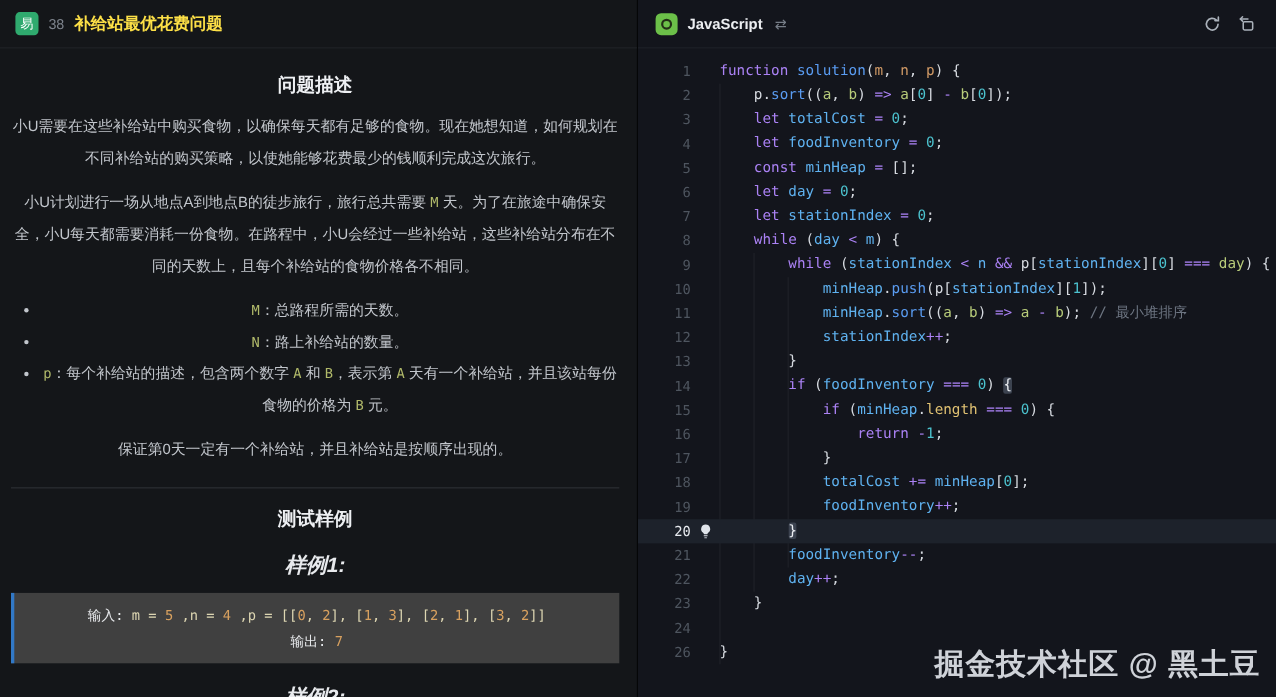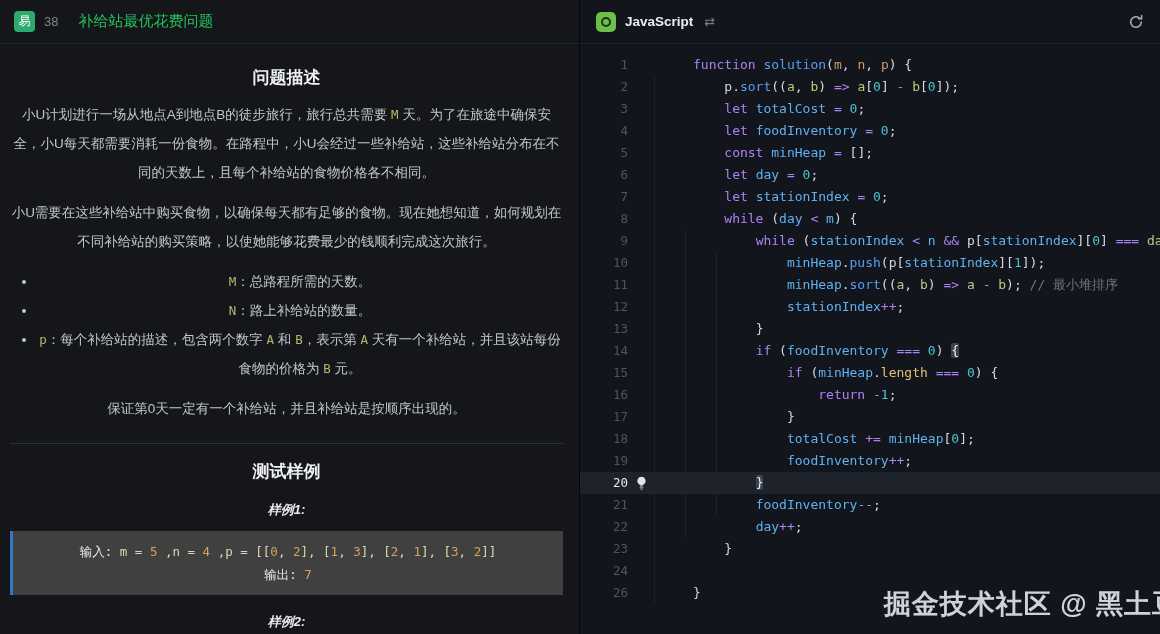--- a/index.html
+++ b/index.html
@@ -8,30 +8,30 @@
   .app { display:flex; width:1160px; height:634px; }
 
   
   .left { width:580px; flex:0 0 580px; background:#141619; border-right:1px solid #050607;
     display:flex; flex-direction:column; }
   .left-header { height:44px; flex:0 0 44px; display:flex; align-items:center; gap:9px;
     padding:0 14px; border-bottom:1px solid #202327; }
   .badge { width:21px; height:21px; border-radius:4px; color:#fff; font-size:12px;
     display:flex; align-items:center; justify-content:center; }
   .prob-id { color:#7d838c; font-size:13px; }
-  .prob-title { color:#22c55e; font-size:15px; font-weight:400;margin-left:11px; }
+  .prob-title { color:#fde047; font-size:15px; font-weight:700; }
   .left-body { padding:6px 16px 0 10px; overflow:hidden;text-align:center; }
   .sec-heading { color:#eef0f3; font-size:17px; font-weight:700; margin:16px 0 2px; }
   .desc-p { color:#c2c6cc; font-size:13.5px; line-height:29px; margin:11px 0; }
   .params { margin:4px 0 8px; padding-left:27px; }
   .params li { color:#c2c6cc; font-size:13.5px; line-height:29px; }
   .inline-code { font-family:"DejaVu Sans Mono","Liberation Mono",monospace;
     color:#b1ba6a; font-size:12.5px; }
   .divider { border:none; border-top:1px solid #2d3136; margin:20px 0 0; }
-  .sample-label { color:#e8eaed; font-style:italic; font-weight:700; font-size:13px;
+  .sample-label { color:#e8eaed; font-style:italic; font-weight:700; font-size:19px;
     margin:18px 0 12px; }
   .sample-block { background:#404040; border-left:3px solid #3178c6; padding:9px 12px;
     font-family:"DejaVu Sans Mono","Liberation Mono",monospace; font-size:12.5px;
     line-height:23px; color:#ddd6b2; margin:0 0 4px; white-space:pre; }
   .sample-block .lbl { color:#e9ebee; }
   .sample-num { color:#d7a05f; }
 
   
   .right { flex:1; background:#13151c; display:flex; flex-direction:column; position:relative; }
   .right-header { height:44px; flex:0 0 44px; display:flex; align-items:center; gap:9px;
@@ -44,21 +44,21 @@
   .hdr-spacer { flex:1; }
   .hdr-btn { width:22px; height:22px; display:flex; align-items:center; justify-content:center;
     cursor:pointer; }
 
   .editor { position:relative; flex:1; padding-top:10px;
     font-family:"DejaVu Sans Mono","Liberation Mono",monospace; font-size:13px; }
   .guide { position:absolute; width:1px; background:rgba(255,255,255,0.055); }
   .cl { position:relative; display:flex; height:22px; line-height:22px; }
   .cl .ln { width:48px; flex:0 0 48px; text-align:right; color:#4e555f; font-size:12.5px; }
   .cl .gut { width:26px; flex:0 0 26px; display:flex; align-items:center; justify-content:center; }
-  .cl .txt { white-space:pre;margin-left:39px; }
+  .cl .txt { white-space:pre; }
   .cl.active { background:#1d222b; }
   .cl.active .ln { color:#e6e9ee; }
 
   .tok-kw   { color:#ab82f5; }
   .tok-fn   { color:#5a9cf2; }
   .tok-var  { color:#5fb2f0; }
   .tok-num  { color:#4cc2ce; }
   .tok-param{ color:#d19a66; }
   .tok-lime { color:#b8cc7a; }
   .tok-prop { color:#e0c172; }
@@ -76,22 +76,22 @@
 
   <section class="left">
     <header class="left-header">
       <span class="badge" style="background: rgb(47, 170, 110);">易</span>
       <span class="prob-id">38</span>
       <span class="prob-title">补给站最优花费问题</span>
     </header>
     <div class="left-body">
       <h2 class="sec-heading">问题描述</h2>
       <div id="desc-paragraphs">
+          <p class="desc-p"><span>小U需要在这些补给站中购买食物，以确保每天都有足够的食物。现在她想知道，如何规划在不同补给站的购买策略，以使她能够花费最少的钱顺利完成这次旅行。</span></p>
           <p class="desc-p"><span>小U计划进行一场从地点A到地点B的徒步旅行，旅行总共需要 </span><span class="inline-code">M</span><span> 天。为了在旅途中确保安全，小U每天都需要消耗一份食物。在路程中，小U会经过一些补给站，这些补给站分布在不同的天数上，且每个补给站的食物价格各不相同。</span></p>
-          <p class="desc-p"><span>小U需要在这些补给站中购买食物，以确保每天都有足够的食物。现在她想知道，如何规划在不同补给站的购买策略，以使她能够花费最少的钱顺利完成这次旅行。</span></p>
         </div>
       <ul class="params" id="param-list">
           <li><span class="inline-code">M</span><span>：总路程所需的天数。</span></li>
           <li><span class="inline-code">N</span><span>：路上补给站的数量。</span></li>
           <li><span class="inline-code">p</span><span>：每个补给站的描述，包含两个数字 </span><span class="inline-code">A</span><span> 和 </span><span class="inline-code">B</span><span>，表示第 </span><span class="inline-code">A</span><span> 天有一个补给站，并且该站每份食物的价格为 </span><span class="inline-code">B</span><span> 元。</span></li>
         </ul>
       <p class="desc-p">保证第0天一定有一个补给站，并且补给站是按顺序出现的。</p>
       <hr class="divider">
       <h2 class="sec-heading">测试样例</h2>
       <div id="samples">

